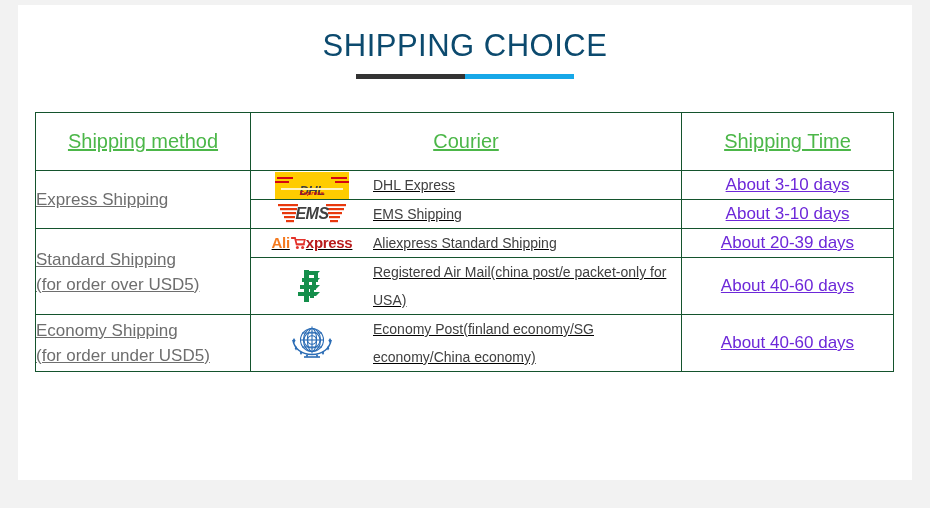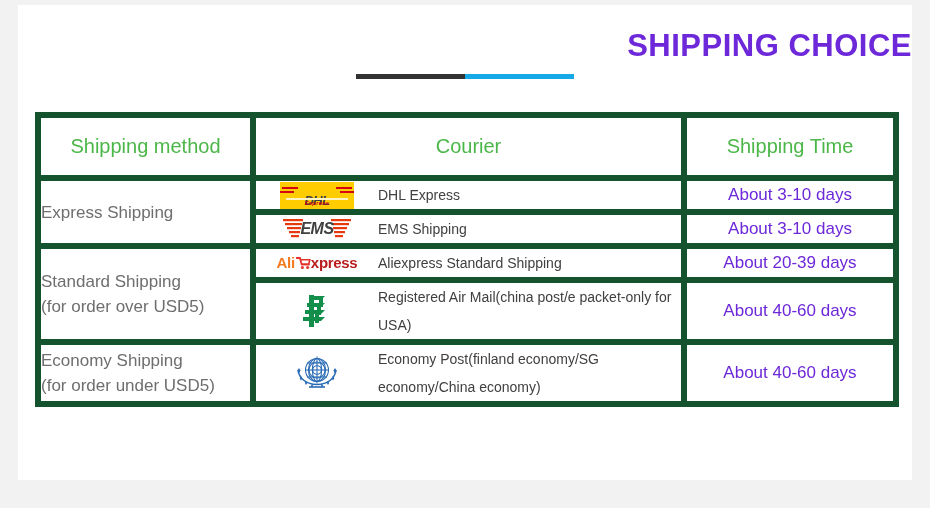--- a/index.html
+++ b/index.html
@@ -26,25 +26,24 @@
   
   .title-block {
     position: absolute;
     left: 0;
     top: 22px;
     width: 894px;
     text-align: center;
   }
   .title-text {
     font-size: 31px;
-    font-weight: 700;
-    color: #6d28d9;
+    font-weight: 400;
+    color: #0c4a6e;
     letter-spacing: 0.5px;
     line-height: 38px;
-    text-align: right;
   }
   .title-rule {
     margin: 9px auto 0 auto;
     width: 218px;
     height: 5px;
     display: flex;
   }
   .title-rule-left {
     flex: 1 1 50%;
     background: #333333;
@@ -57,23 +56,24 @@
   
   .ship-table {
     position: absolute;
     left: 17px;
     top: 107px;
     width: 858px;
     border-collapse: collapse;
     table-layout: fixed;
   }
   .ship-table td, .ship-table th {
-    border: 6px solid #14532d;
+    border: 1px solid #14532d;
     padding: 0;
     vertical-align: middle;
+    text-decoration: underline;
   }
 
   col.c-method  { width: 215px; }
   col.c-courier { width: 431px; }
   col.c-time    { width: 212px; }
 
   .th-cell {
     height: 57px;
     text-align: center;
     font-size: 20px;

